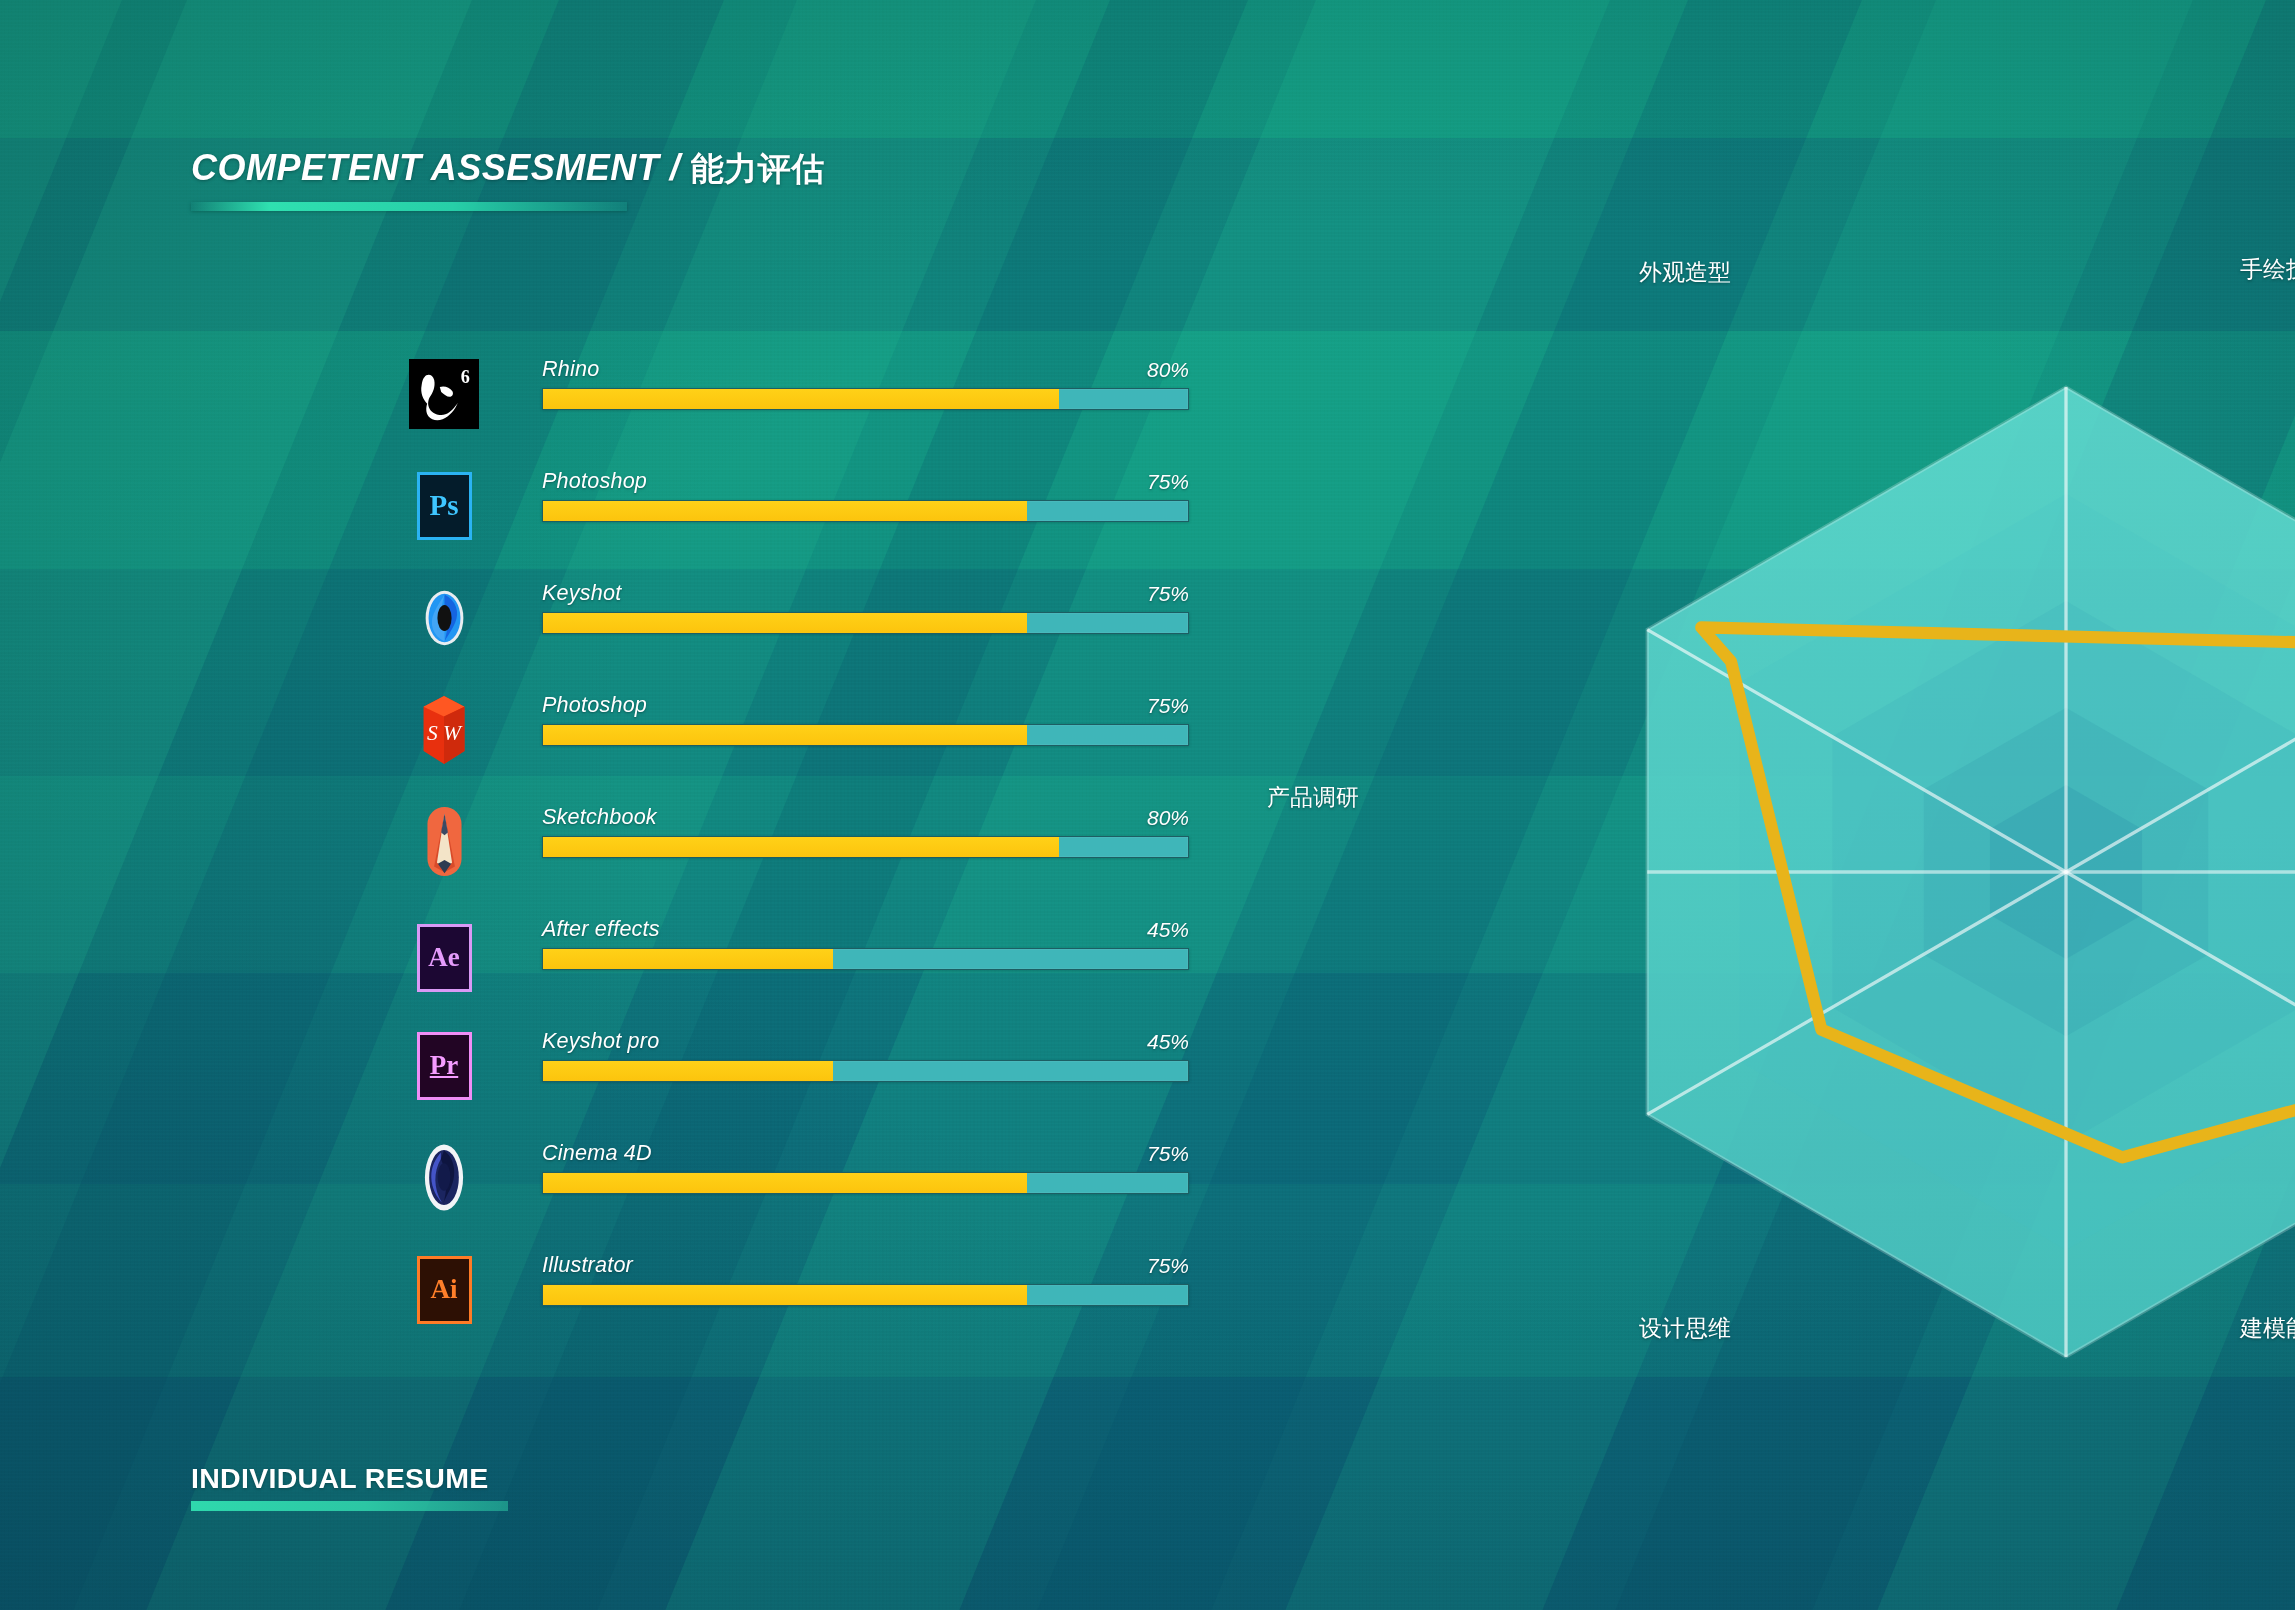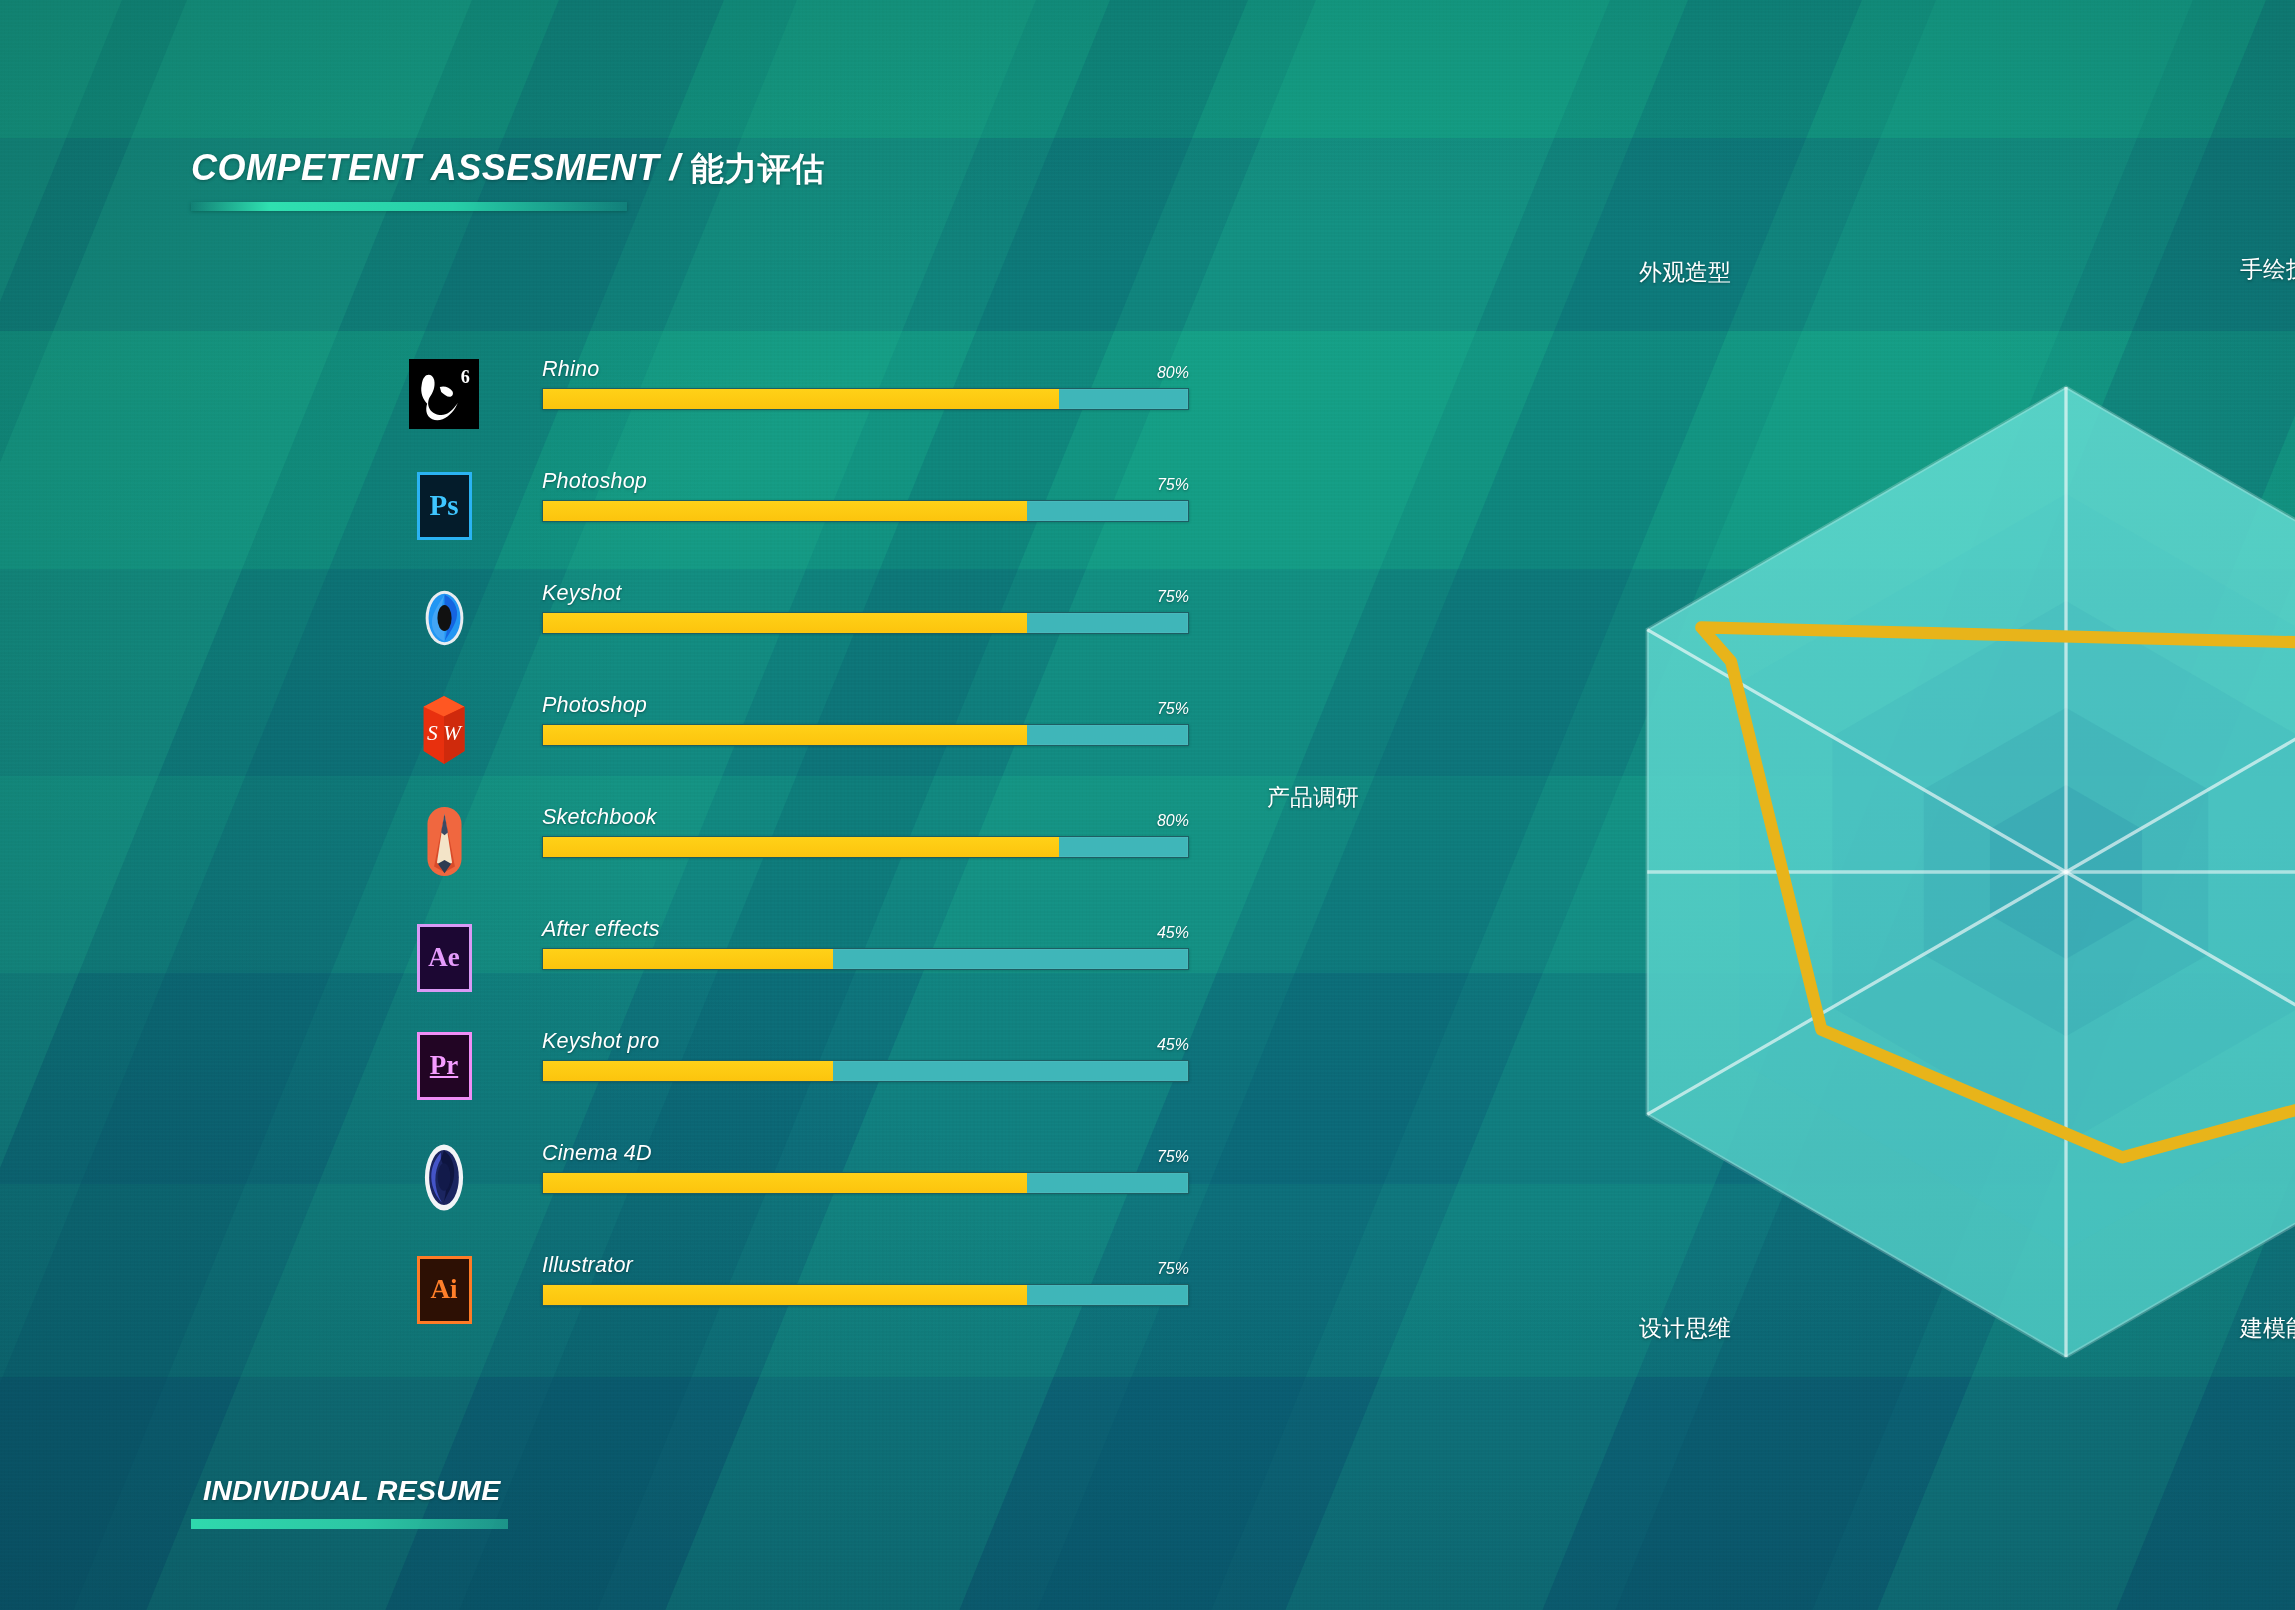--- a/index.html
+++ b/index.html
@@ -36,21 +36,21 @@
 
   
   .skills{position:absolute;left:409px;top:356px;width:780px;}
   .skill{position:relative;height:112px;}
   .skill-icon{position:absolute;left:0;top:2.8px;width:70px;height:70px;
      display:flex;align-items:center;justify-content:center;}
   .skill-body{position:absolute;left:133px;right:0;top:0;font-style:italic;}
   .skill-top{display:flex;justify-content:space-between;align-items:flex-end;}
   .skill-name{color:#ffffff;font-size:21.6px;letter-spacing:0.2px;
     text-shadow:0 0.9px 2.3px rgba(0,40,40,.5);}
-  .skill-pct{color:#ffffff;font-size:16px;font-weight:normal;
+  .skill-pct{color:#ffffff;font-size:21px;font-weight:normal;
     text-shadow:0 0.9px 2.3px rgba(0,40,40,.5);}
   .bar-track{margin-top:6px;height:22px;width:100%;
     background:#3fb6b9;border:1.4px solid #1d5e63;
     box-shadow:inset 0 0 0 0.5px rgba(255,255,255,.10), 0 1.4px 2.8px rgba(0,45,45,.33);}
   .bar-fill{height:100%;background:linear-gradient(180deg,#ffd117 0%,#fcc40d 100%);}
 
   
   .ic{width:100%;height:100%;display:flex;align-items:center;justify-content:center;
       font-weight:bold;}
   .ic-rhino{background:#000;color:#fff;position:relative;}
@@ -65,22 +65,22 @@
          font-family:"Liberation Serif",serif;}
 
   
   .radar{position:absolute;left:1515px;top:321px;width:1102px;height:1102px;}
   .radar svg{width:100%;height:100%;overflow:visible;}
   .rlabel{position:absolute;color:#ffffff;font-size:23px;white-space:nowrap;
     text-shadow:0 0.9px 2.8px rgba(0,40,40,.55);}
 
   
   .footer{position:absolute;left:191px;top:1462px;}
-  .footer h2{margin:12px;font-weight:bold;color:#ffffff;font-size:28.5px;letter-spacing:0.3px;
-    text-shadow:0 0.9px 2.8px rgba(0,40,40,.45);font-style:italic;}
+  .footer h2{margin:0;font-weight:bold;color:#ffffff;font-size:28.5px;letter-spacing:0.3px;
+    text-shadow:0 0.9px 2.8px rgba(0,40,40,.45);}
   .frule{margin-top:6.4px;width:317px;height:10px;
     background:linear-gradient(90deg,#2fd9ad 0%,#2cc6a4 55%,rgba(44,198,164,.55) 100%);}
 </style>
 </head>
 <body>
 
 <div id="slide">
 
   <div class="bg-base"></div>
 

